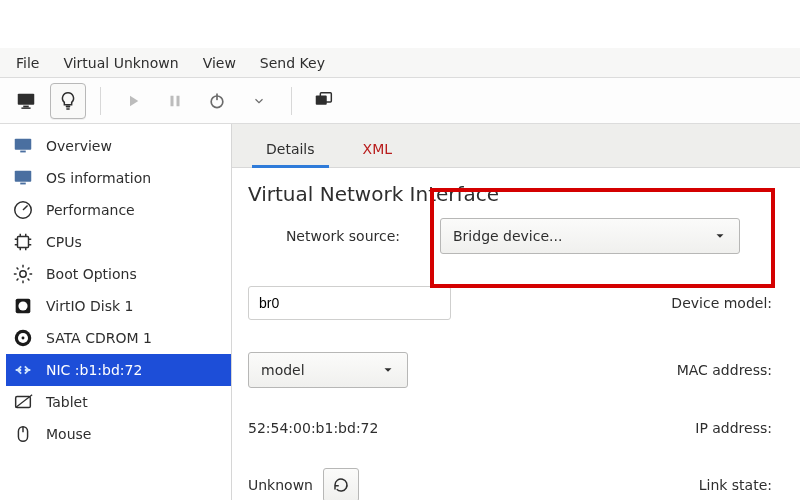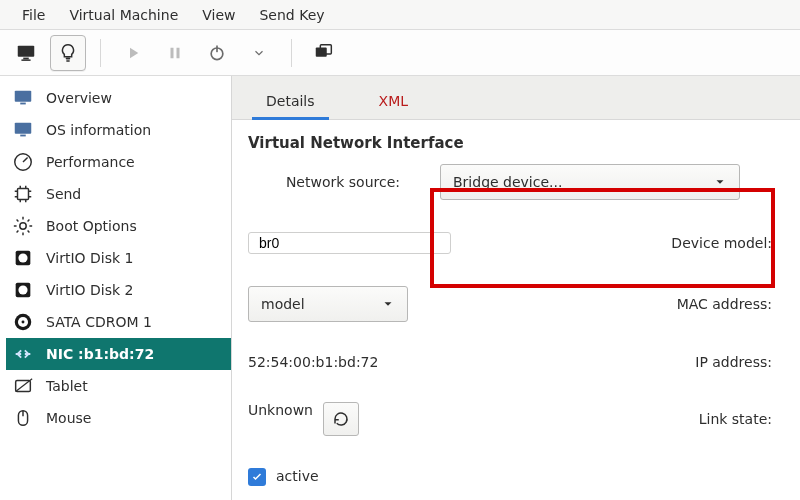--- a/index.html
+++ b/index.html
@@ -1,53 +1,53 @@
 <!DOCTYPE html>
 <html><head>
 <meta charset="utf-8">
 <style>
   * { box-sizing: border-box; }
   html, body { margin:0; padding:0; width:800px; height:500px; font-family: "DejaVu Sans", "Liberation Sans", Arial, sans-serif; font-size:14px; color:#2e2e2e; background:#fff; overflow:hidden; }
-  .menubar { height:30px; display:flex; align-items:center; padding:0 12px; background:#f7f7f6; border-bottom:1px solid #dcdcdc; gap:4px; }
+  .menubar { height:30px; display:flex; align-items:center; padding:0 6px; background:#f7f7f6; border-bottom:1px solid #dcdcdc; gap:4px;margin-top:48px; }
   .menubar .menu-item { padding:4px 10px; cursor:default; }
   .toolbar { height:46px; background:#fdfdfd; border-bottom:1px solid #dcdcdc; display:flex; align-items:center; padding:0 8px; gap:6px;}
   .tb-btn { width:36px; height:36px; display:flex; align-items:center; justify-content:center; border-radius:4px; }
   .tb-btn.raised { background:#f9f9f8; border:1px solid #b8b8b8; box-shadow:0 1px 0 rgba(0,0,0,.05); }
   .tb-sep { width:1px; height:28px; background:#d8d8d8; margin:0 8px; }
   .body { display:flex; height:calc(500px - 30px - 46px); }
   .sidebar { width:240px; border-right:1px solid #d6d6d6; padding:6px 0 0 6px; }
   .sb-item { height:32px; display:flex; align-items:center; gap:10px; padding:0 6px 0 4px; border-radius:0; cursor:default; }
-  .sb-item.selected { background:#0f766e; color:#fff;font-weight:bold; }
+  .sb-item.selected { background:#1d4ed8; color:#fff; }
   .sb-icon { width:26px; height:26px; display:flex; align-items:center; justify-content:center; color:#333; }
   .sb-item.selected .sb-icon { color:#fff; }
   .content { flex:1; padding:0 0 0 0; }
-  .tabs { height:44px; display:flex; align-items:flex-end; border-bottom:1px solid #d8d8d8; background:#eeeeec; padding-left:14px; gap:24px;}
+  .tabs { height:44px; display:flex; align-items:flex-end; border-bottom:1px solid #d8d8d8; background:#eeeeec; padding-left:14px; gap:8px;}
   .tab { padding:10px 20px 10px; color:#b91c1c; position:relative; cursor:default;}
   .tab.active { color:#2e2e2e; }
   .tab.active::after { content:""; position:absolute; left:6px; right:6px; bottom:-1px; height:3px; background:#2f7bd9; }
   .pane { padding:14px 20px 0 16px; }
-  .pane h3 { margin:0 0 12px 0; font-size:15px; font-weight:bold; }
+  .pane h3 { margin:0 0 12px 0; font-size:20px; font-weight:normal; }
   .form { display:grid; grid-template-columns: 160px 340px; row-gap:14px; align-items:center;gap:32px; }
   .lbl { text-align:right; padding-right:8px; }
-  .val { display:flex; gap:10px; }
+  .val { display:flex; align-items:center; gap:10px; }
   .combo { height:36px; flex:1; max-width:300px; display:flex; align-items:center; justify-content:space-between; padding:0 12px; background:linear-gradient(#fbfbfa,#f0f0ee); border:1px solid #b7b7b6; border-radius:3px; }
-  .txt-input { height:22px; flex:1; max-width:220px; border:1px solid #cfcfce; border-radius:3px; padding:0 10px; background:#fff; font-size:14px; }
+  .txt-input { height:34px; flex:1; max-width:220px; border:1px solid #cfcfce; border-radius:3px; padding:0 10px; background:#fff; font-size:14px; }
   .refresh { width:36px; height:34px; display:flex; align-items:center; justify-content:center; border:1px solid #b7b7b6; border-radius:3px; background:linear-gradient(#fbfbfa,#f0f0ee); }
   .checkbox { width:18px; height:18px; border-radius:3px; background:#2f7bd9; display:flex; align-items:center; justify-content:center; color:#fff; font-size:14px; }
   .highlight-box { position:absolute; border:4px solid #d40000; pointer-events:none; }
   .rel { position:relative; }
   
   svg { display:block; }
 </style>
 </head>
 <body>
 
 <div class="menubar">
   <div class="menu-item">File</div>
-  <div class="menu-item">Virtual Machine</div>
+  <div class="menu-item">Virtual Unknown</div>
   <div class="menu-item">View</div>
   <div class="menu-item">Send Key</div>
 </div>
 
 <div class="toolbar">
   <div class="tb-btn">
     <svg width="22" height="22" viewBox="0 0 24 24">
         <rect x="3" y="4" width="18" height="12" rx="1" fill="#2e2e2e"></rect>
         <rect x="9" y="17" width="6" height="2" fill="#2e2e2e"></rect>
         <rect x="7" y="19" width="10" height="1.6" fill="#2e2e2e"></rect>
@@ -123,48 +123,39 @@
         </span>
       <span>Performance</span>
     </div>
     <div class="sb-item">
       <span class="sb-icon">
           <svg width="22" height="22" viewBox="0 0 24 24">
             <rect x="6" y="6" width="12" height="12" rx="1" fill="none" stroke="#2e2e2e" stroke-width="1.6"></rect>
             <path d="M9 3v3M15 3v3M9 18v3M15 18v3M3 9h3M3 15h3M18 9h3M18 15h3" stroke="#2e2e2e" stroke-width="1.6"></path>
           </svg>
         </span>
-      <span>Send</span>
+      <span>CPUs</span>
     </div>
     <div class="sb-item">
       <span class="sb-icon">
           <svg width="22" height="22" viewBox="0 0 24 24">
             <circle cx="12" cy="12" r="3.5" fill="none" stroke="#2e2e2e" stroke-width="1.6"></circle>
             <path d="M12 2v3M12 19v3M2 12h3M19 12h3M5 5l2 2M17 17l2 2M19 5l-2 2M5 19l2-2" stroke="#2e2e2e" stroke-width="1.6"></path>
           </svg>
         </span>
       <span>Boot Options</span>
     </div>
     <div class="sb-item">
       <span class="sb-icon">
           <svg width="22" height="22" viewBox="0 0 24 24">
             <rect x="4" y="4" width="16" height="16" rx="2" fill="#1a1a1a"></rect>
             <circle cx="12" cy="12" r="5" fill="#fff"></circle>
           </svg>
         </span>
       <span>VirtIO Disk 1</span>
-    </div>
-    <div class="sb-item">
-      <span class="sb-icon">
-          <svg width="22" height="22" viewBox="0 0 24 24">
-            <rect x="4" y="4" width="16" height="16" rx="2" fill="#1a1a1a"></rect>
-            <circle cx="12" cy="12" r="5" fill="#fff"></circle>
-          </svg>
-        </span>
-      <span>VirtIO Disk 2</span>
     </div>
     <div class="sb-item">
       <span class="sb-icon">
           <svg width="22" height="22" viewBox="0 0 24 24">
             <circle cx="12" cy="12" r="9" fill="#1a1a1a"></circle>
             <circle cx="12" cy="12" r="5.5" fill="#fff"></circle>
             <circle cx="12" cy="12" r="1.6" fill="#1a1a1a"></circle>
           </svg>
         </span>
       <span>SATA CDROM 1</span>

